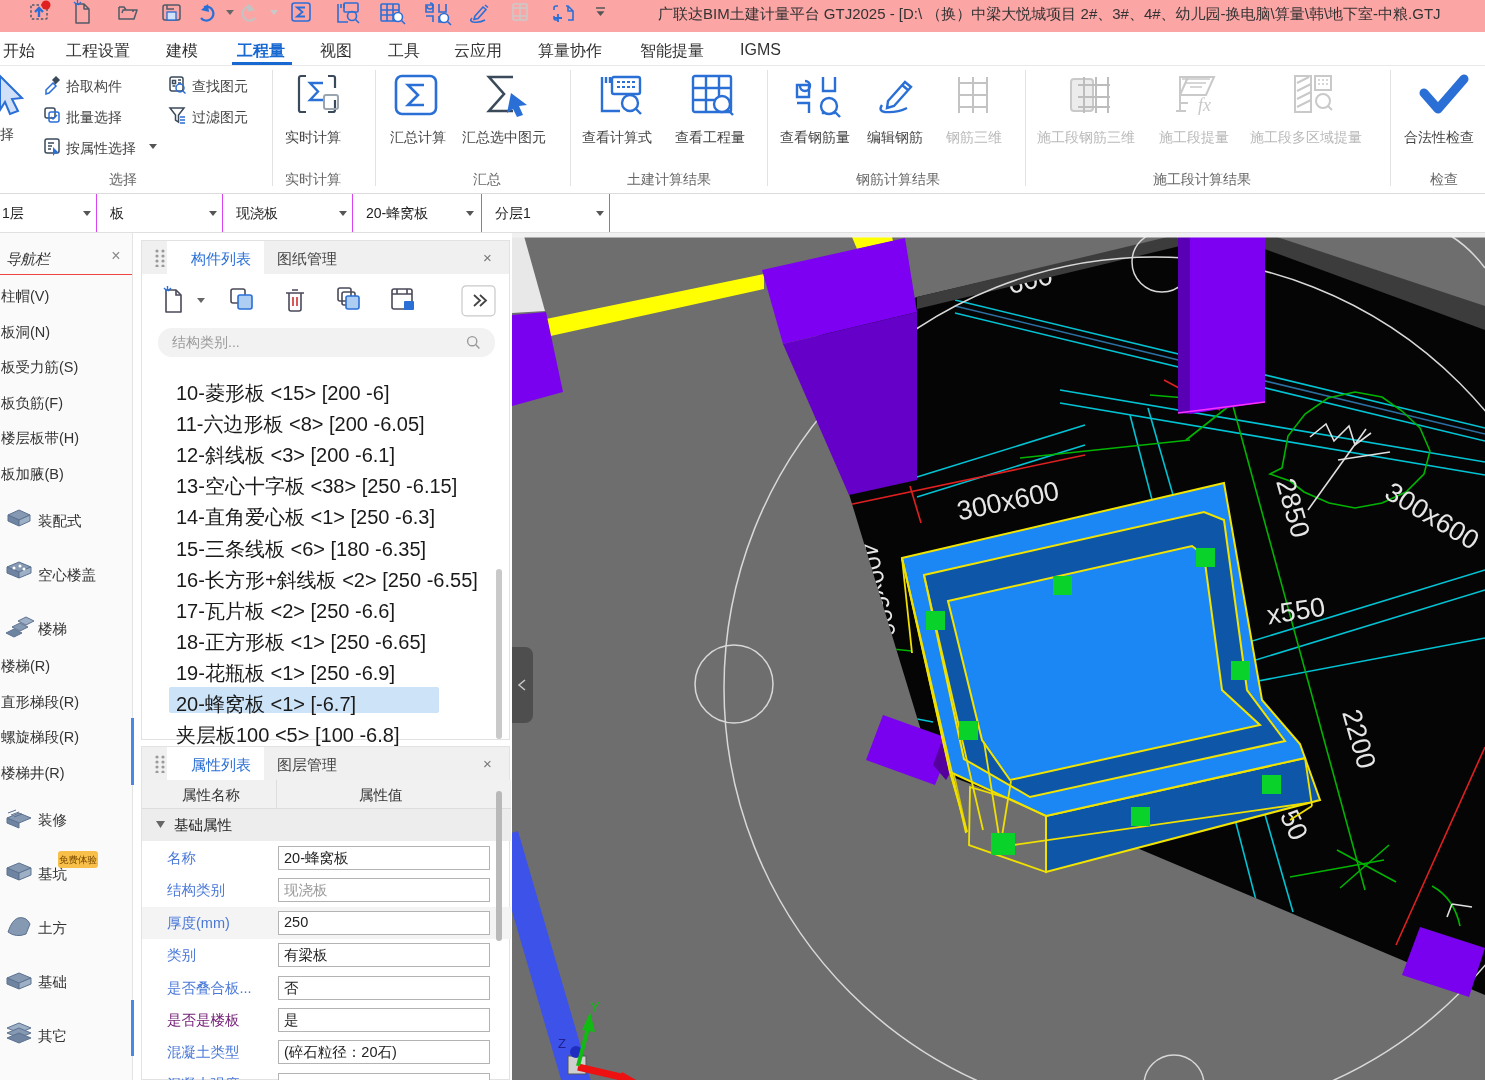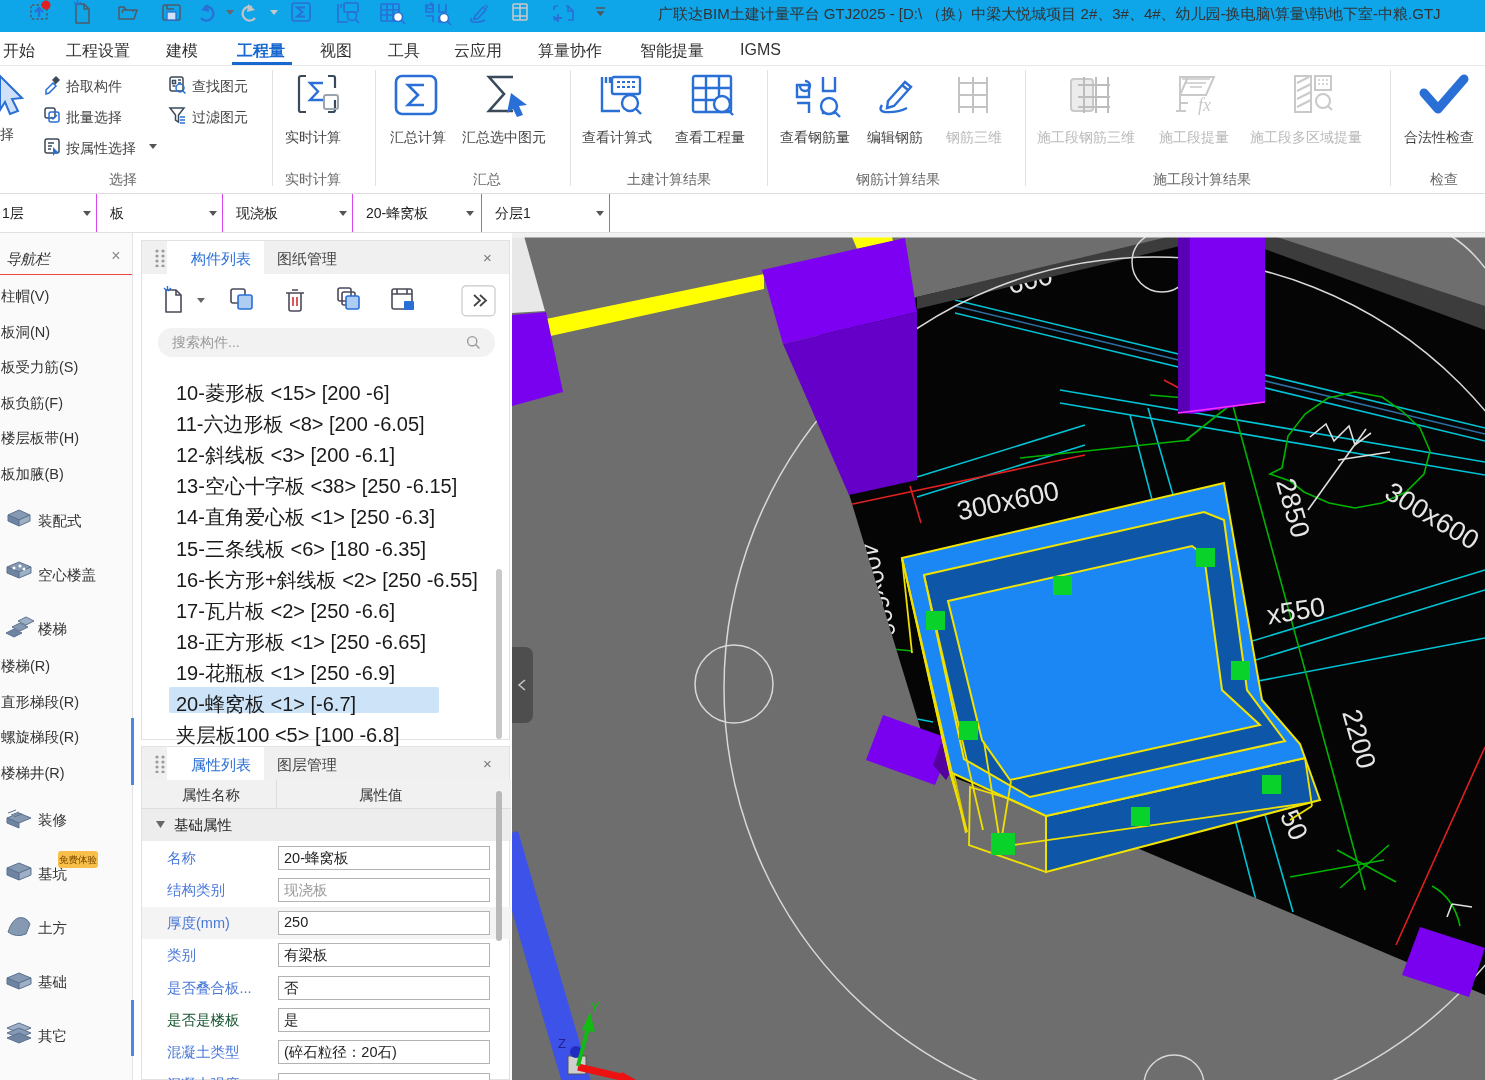--- a/index.html
+++ b/index.html
@@ -1,21 +1,21 @@
 <!DOCTYPE html>
 <html><head>
 <meta charset="utf-8">
 <style>
 *{margin:0;padding:0;box-sizing:border-box;}
 html,body{width:1485px;height:1080px;overflow:hidden;background:#fff;
   font-family:"Liberation Sans", sans-serif;}
 #app{position:relative;width:1485px;height:1080px;}
 .abs{position:absolute;}
 
-#titlebar{position:absolute;left:0;top:0;width:1485px;height:32px;background:#0ea5e9;}
+#titlebar{position:absolute;left:0;top:0;width:1485px;height:32px;background:#fca5a5;}
 #titlebar .ttl{position:absolute;left:658px;top:5px;font-size:15px;color:#333;white-space:nowrap;}
 
 #menubar{position:absolute;left:0;top:32px;width:1485px;height:34px;background:#fff;border-bottom:1px solid #e8e8e8;}
 .mtab{position:absolute;top:9px;font-size:16px;color:#333;}
 .mtab.act{color:#1768d0;font-weight:bold;}
 #mline{position:absolute;left:232px;top:30px;width:60px;height:3px;background:#1768d0;}
 
 #ribbon{position:absolute;left:0;top:66px;width:1485px;height:128px;background:#fff;border-bottom:1px solid #dcdcdc;}
 .rsep{position:absolute;top:4px;width:1px;height:116px;background:#e2e2e2;}
 .rtxt{position:absolute;font-size:14px;color:#444;white-space:nowrap;font-family:Liberation Serif, serif;}
@@ -407,21 +407,21 @@
       <path d="M232,9 h20 M237,4 v5 M247,4 v5"></path>
       <rect x="244" y="16" width="10" height="9" rx="1" fill="#2a6fd6" stroke="none"></rect>
     </g>
     <rect x="302" y="0.8" width="33" height="30" rx="4" fill="none" stroke="#c9c9c9" stroke-width="1.2"></rect>
     <g fill="none" stroke="#444" stroke-width="1.8">
       <path d="M314,10 l6,5.5 -6,5.5 M320,10 l6,5.5 -6,5.5"></path>
     </g>
   </svg>
 
   <div class="abs" style="left:16px;top:87px;width:337px;height:29px;border-radius:14px;background:#f2f2f2;">
-    <span class="abs" style="left:14px;top:6px;font-size:14px;color:#9a9a9a;">搜索构件...</span>
+    <span class="abs" style="left:14px;top:6px;font-size:14px;color:#9a9a9a;">结构类别...</span>
     <svg class="abs" style="left:308px;top:7px" width="15" height="15" viewBox="0 0 15 15">
           <circle cx="6.2" cy="6.2" r="4.6" fill="none" stroke="#999" stroke-width="1.4"></circle>
           <line x1="9.6" y1="9.6" x2="13.4" y2="13.4" stroke="#999" stroke-width="1.4"></line>
         </svg>
   </div>
 
   <div id="sel20"></div>
   <div class="litem" style="top:139px">10-菱形板 &lt;15&gt; [200 -6]</div>
   <div class="litem" style="top:170px">11-六边形板 &lt;8&gt; [200 -6.05]</div>
   <div class="litem" style="top:201px">12-斜线板 &lt;3&gt; [200 -6.1]</div>
@@ -473,21 +473,21 @@
   <div class="pval" style="top:99px">20-蜂窝板</div>
   <div class="prow-lab blue" style="top:134px">结构类别</div>
   <div class="pval" style="top:131px;color:#999;">现浇板</div>
   <div class="abs" style="left:0;top:160px;width:369px;height:32px;background:#f4f4f4;"></div>
   <div class="prow-lab blue" style="top:167px">厚度(mm)</div>
   <div class="pval" style="top:164px">250</div>
   <div class="prow-lab blue" style="top:199px">类别</div>
   <div class="pval" style="top:196px">有梁板</div>
   <div class="prow-lab blue" style="top:232px">是否叠合板...</div>
   <div class="pval" style="top:229px">否</div>
-  <div class="prow-lab" style="top:264px;color:#14532d;">是否是楼板</div>
+  <div class="prow-lab" style="top:264px;color:#701a75;">是否是楼板</div>
   <div class="pval" style="top:261px">是</div>
   <div class="prow-lab blue" style="top:296px">混凝土类型</div>
   <div class="pval" style="top:293px">(碎石粒径：20石)</div>
   <div class="prow-lab blue" style="top:328px">混凝土强度</div>
   <div class="pval" style="top:326px"></div>
   <div class="abs" style="left:354px;top:44px;width:6px;height:150px;background:#b9b9b9;border-radius:3px;"></div>
 </div>
 
 <svg class="abs" id="vp" style="left:512px;top:233px" width="973" height="847" viewBox="512 233 973 847" preserveAspectRatio="none">
   <defs>

